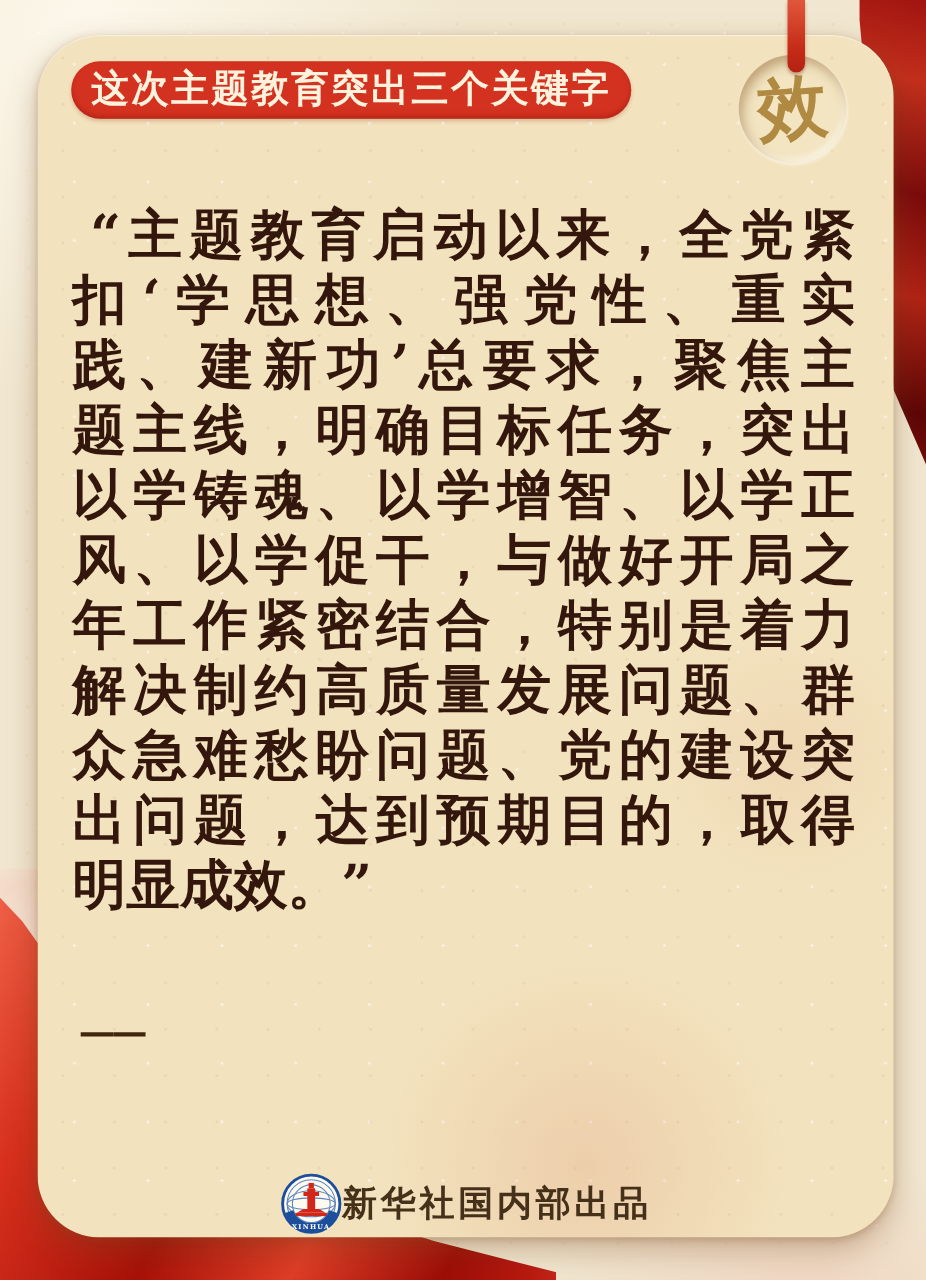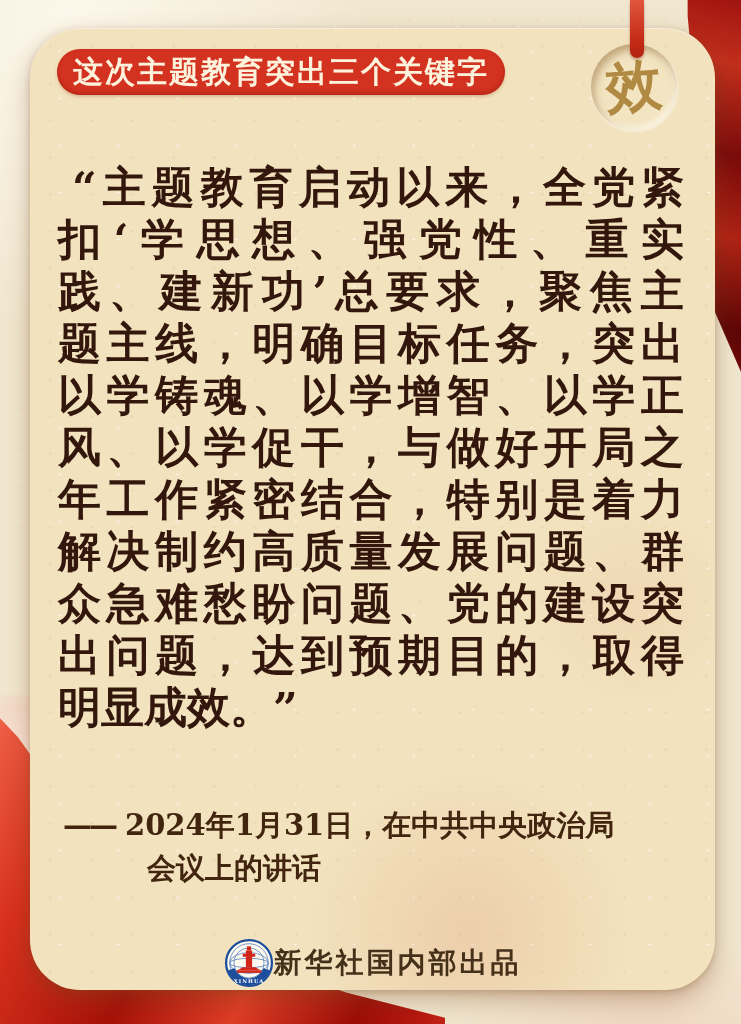--- a/index.html
+++ b/index.html
@@ -278,24 +278,20 @@
         <span>显</span>
         <span>成</span>
         <span>效</span>
         <span>。</span>
         <span>”</span>
       </div>
     </div>
 
   <div class="attribution">
     <span class="dash">——</span>
-    <div>
-      <div class="attr-line1">2024年1月31日，在中共中央政治局</div>
-      <div class="attr-line2">会议上的讲话</div>
-    </div>
   </div>
 
   <div class="footer">
     <svg class="logo" viewBox="0 0 48 48" aria-hidden="true">
       <circle cx="24" cy="24" r="22" fill="#fdfaf0" stroke="#1d4e9b" stroke-width="2.2"></circle>
       <g stroke="#2a5fae" stroke-width="0.8" fill="none" opacity="0.75">
         <circle cx="24" cy="24" r="18.5"></circle>
         <circle cx="24" cy="24" r="14.5"></circle>
         <ellipse cx="24" cy="24" rx="18.5" ry="10"></ellipse>
         <ellipse cx="24" cy="24" rx="18.5" ry="4.5"></ellipse>

